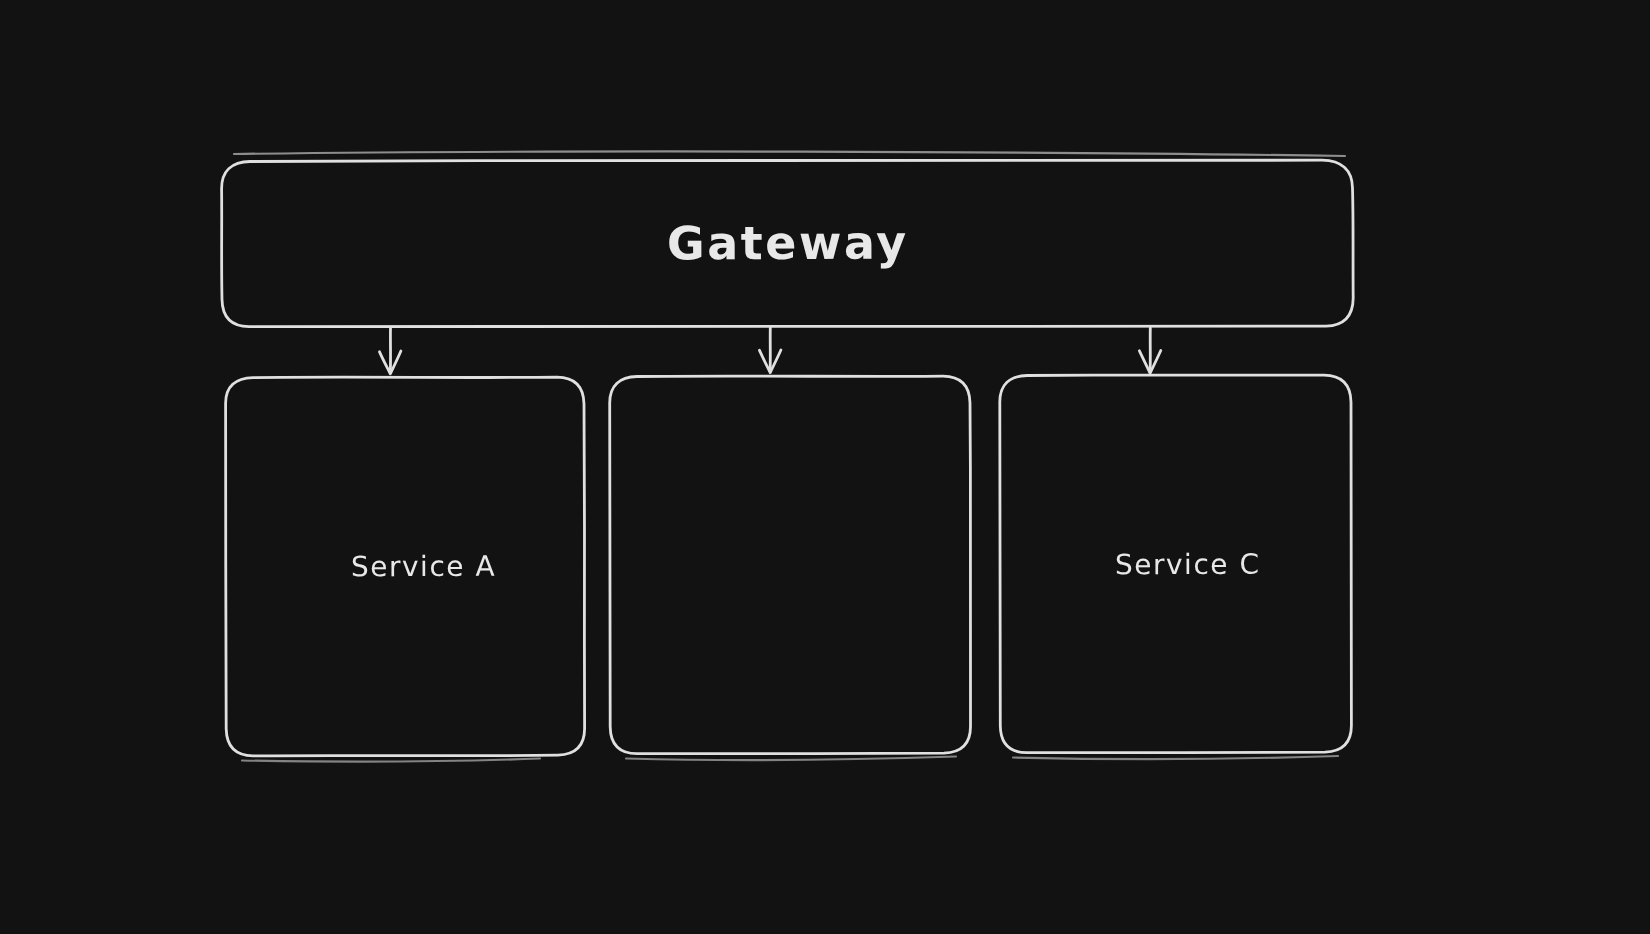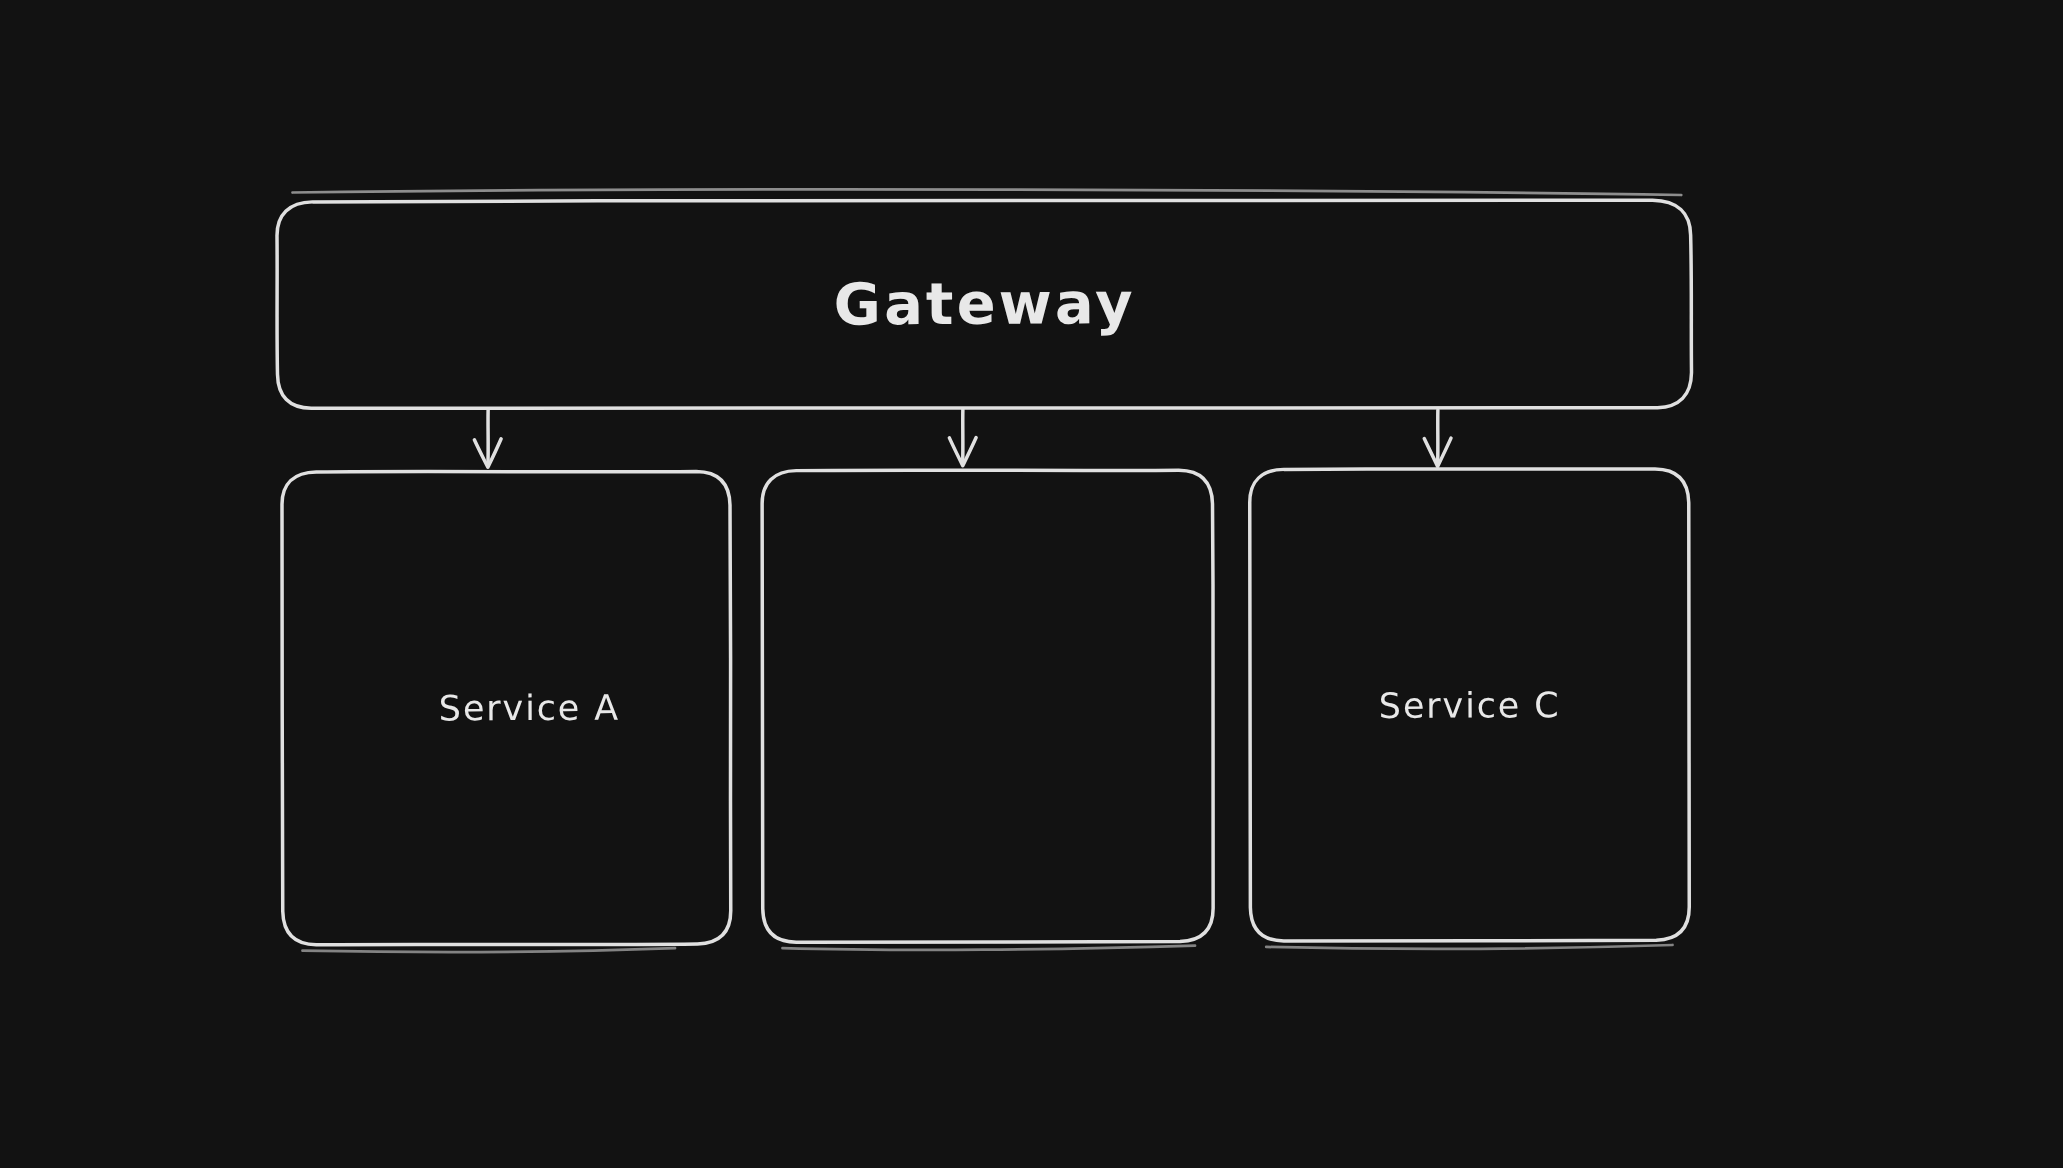--- a/index.html
+++ b/index.html
@@ -119,17 +119,17 @@
 
   <div class="node" style="left:222px; top:160px; width:1131px; height:166px;">
     <span class="node-label gateway-label">Gateway</span>
   </div>
 
   <div class="node" style="left:226px; top:377px; width:396px; height:378px;">
     <span class="node-label service-label">Service A</span>
   </div>
 
 
-  <div class="node" style="left:1000px; top:375px; width:351px; height:378px;">
+  <div class="node" style="left:1000px; top:375px; width:351px; height:378px;padding-left:12px;">
     <span class="node-label service-label">Service C</span>
   </div>
 
 </div>
 
 </body></html>

